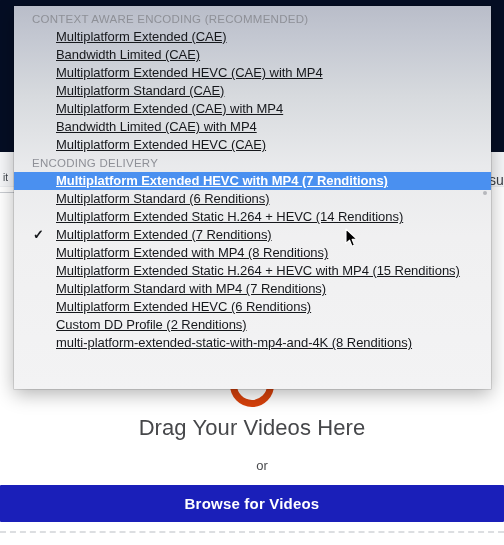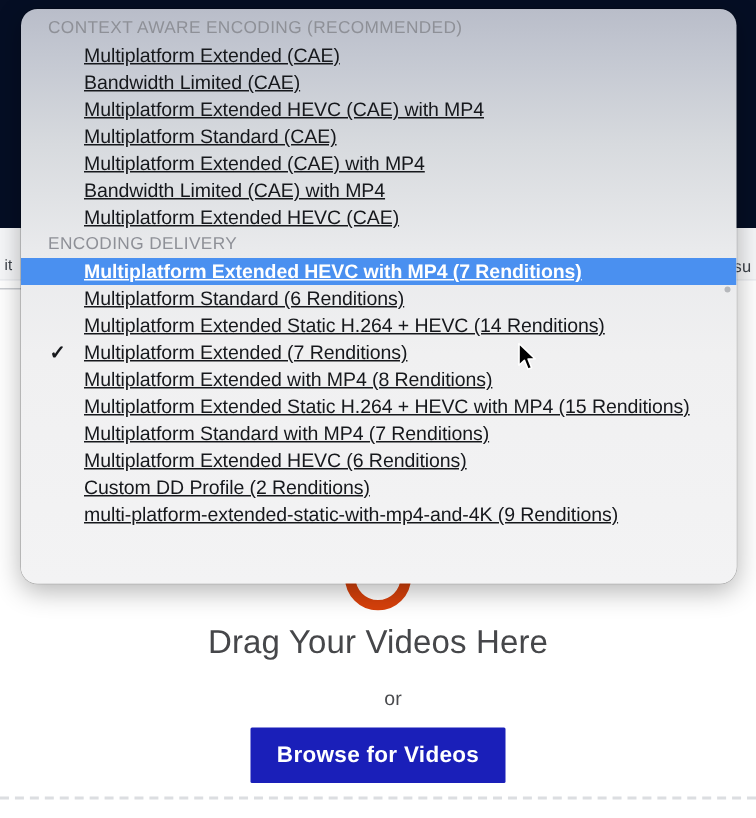--- a/index.html
+++ b/index.html
@@ -50,21 +50,21 @@
     left: 3px;
     top: 172px;
     font-size: 10px;
     color: #3c4148;
     letter-spacing: .1px;
   }
   #bg-text-right {
     position: absolute;
     left: 489px;
     top: 172px;
-    font-size: 11px;
+    font-size: 14px;
     color: #3c4148;
     letter-spacing: .1px;
   }
   #bg-rule {
     position: absolute;
     left: 0px;
     top: 192px;
     width: 22px;
     height: 1px;
     background: #c9ccd1;
@@ -114,20 +114,21 @@
     color: #4a4b4e;
     padding-left: 20px;
   }
   #btn-row {
     position: absolute;
     left: 0; right: 0;
     top: 185px;
     display: flex;
     justify-content: center;
     gap: 8px;
+    flex-direction: column;
   }
   .cta {
     background: #1a1fb9;
     color: #ffffff;
     border: none;
     font-family: "Liberation Sans", sans-serif;
     font-size: 15px;
     font-weight: bold;
     letter-spacing: .2px;
     padding: 11px 18px;
@@ -143,21 +144,21 @@
     border-top: 2px dashed #dcdee1;
   }
 
   
   #menu {
     position: absolute;
     left: 14px;
     top: 6px;
     width: 477px;
     height: 383px;
-    border-radius: 11px;
+    border-radius: 0;
     box-sizing: border-box;
     background: linear-gradient(to bottom,
         #b9bdc9 0px,
         #c3c7d1 30px,
         #d7dade 90px,
         #e9eaec 160px,
         #f0f0f1 230px,
         #f3f3f4 383px);
     box-shadow: 0 5px 18px rgba(0,0,0,.30), 0 0 0 0.5px rgba(0,0,0,.22);
     overflow: hidden;
@@ -263,20 +264,20 @@
       <div class="menu-section-header">ENCODING DELIVERY</div>
       <div class="menu-item selected"><span>Multiplatform Extended HEVC with MP4 (7 Renditions)</span></div>
       <div class="menu-item"><span>Multiplatform Standard (6 Renditions)</span></div>
       <div class="menu-item"><span>Multiplatform Extended Static H.264 + HEVC (14 Renditions)</span></div>
       <div class="menu-item"><span class="check">✓</span><span>Multiplatform Extended (7 Renditions)</span></div>
       <div class="menu-item"><span>Multiplatform Extended with MP4 (8 Renditions)</span></div>
       <div class="menu-item"><span>Multiplatform Extended Static H.264 + HEVC with MP4 (15 Renditions)</span></div>
       <div class="menu-item"><span>Multiplatform Standard with MP4 (7 Renditions)</span></div>
       <div class="menu-item"><span>Multiplatform Extended HEVC (6 Renditions)</span></div>
       <div class="menu-item"><span>Custom DD Profile (2 Renditions)</span></div>
-      <div class="menu-item"><span>multi-platform-extended-static-with-mp4-and-4K (9 Renditions)</span></div>
+      <div class="menu-item"><span>multi-platform-extended-static-with-mp4-and-4K (8 Renditions)</span></div>
     </div>
   <div id="menu-scroll-hint"></div>
 </div>
 
 <svg id="cursor" viewBox="0 0 14 20" xmlns="http://www.w3.org/2000/svg">
   <path d="M1 1 L1 15.5 L4.6 12.2 L7.0 18.2 L9.4 17.1 L7.1 11.4 L11.8 11.2 Z" fill="#000000" stroke="#ffffff" stroke-width="1.1" stroke-linejoin="round"></path>
 </svg>
 
 </body></html>

